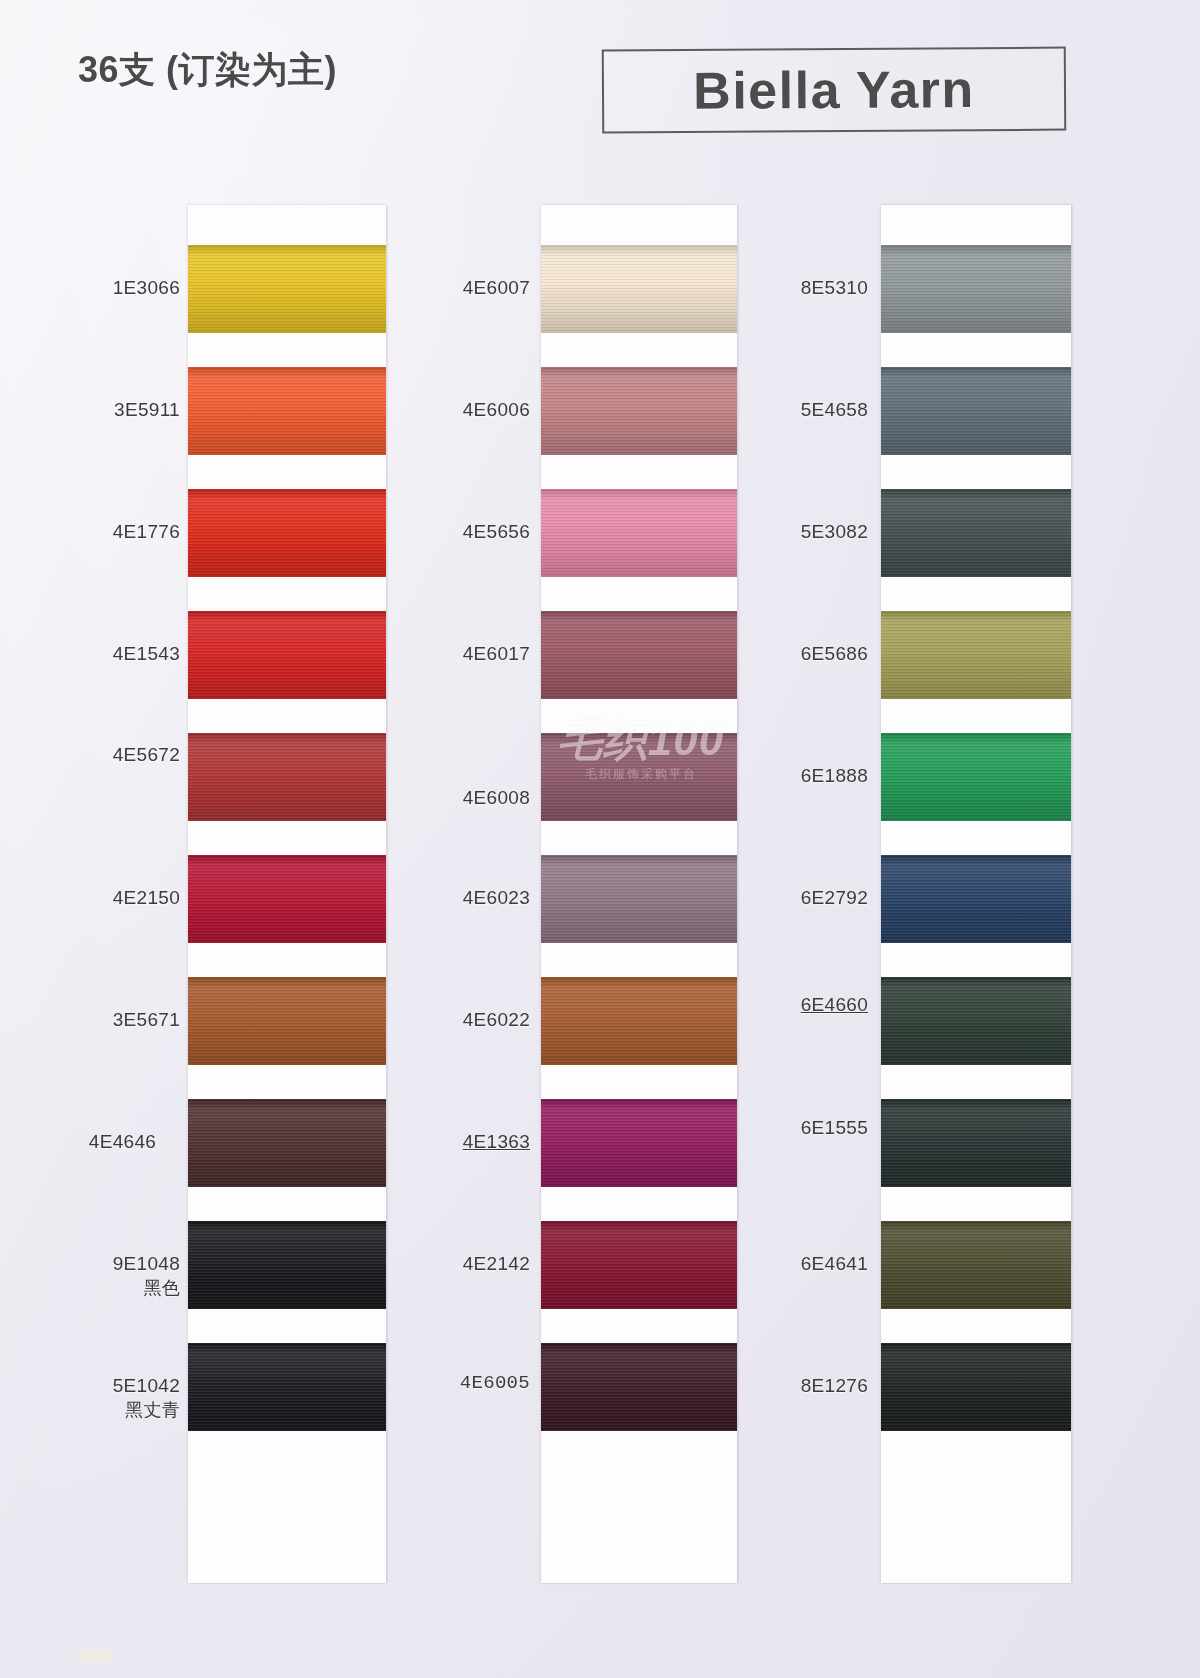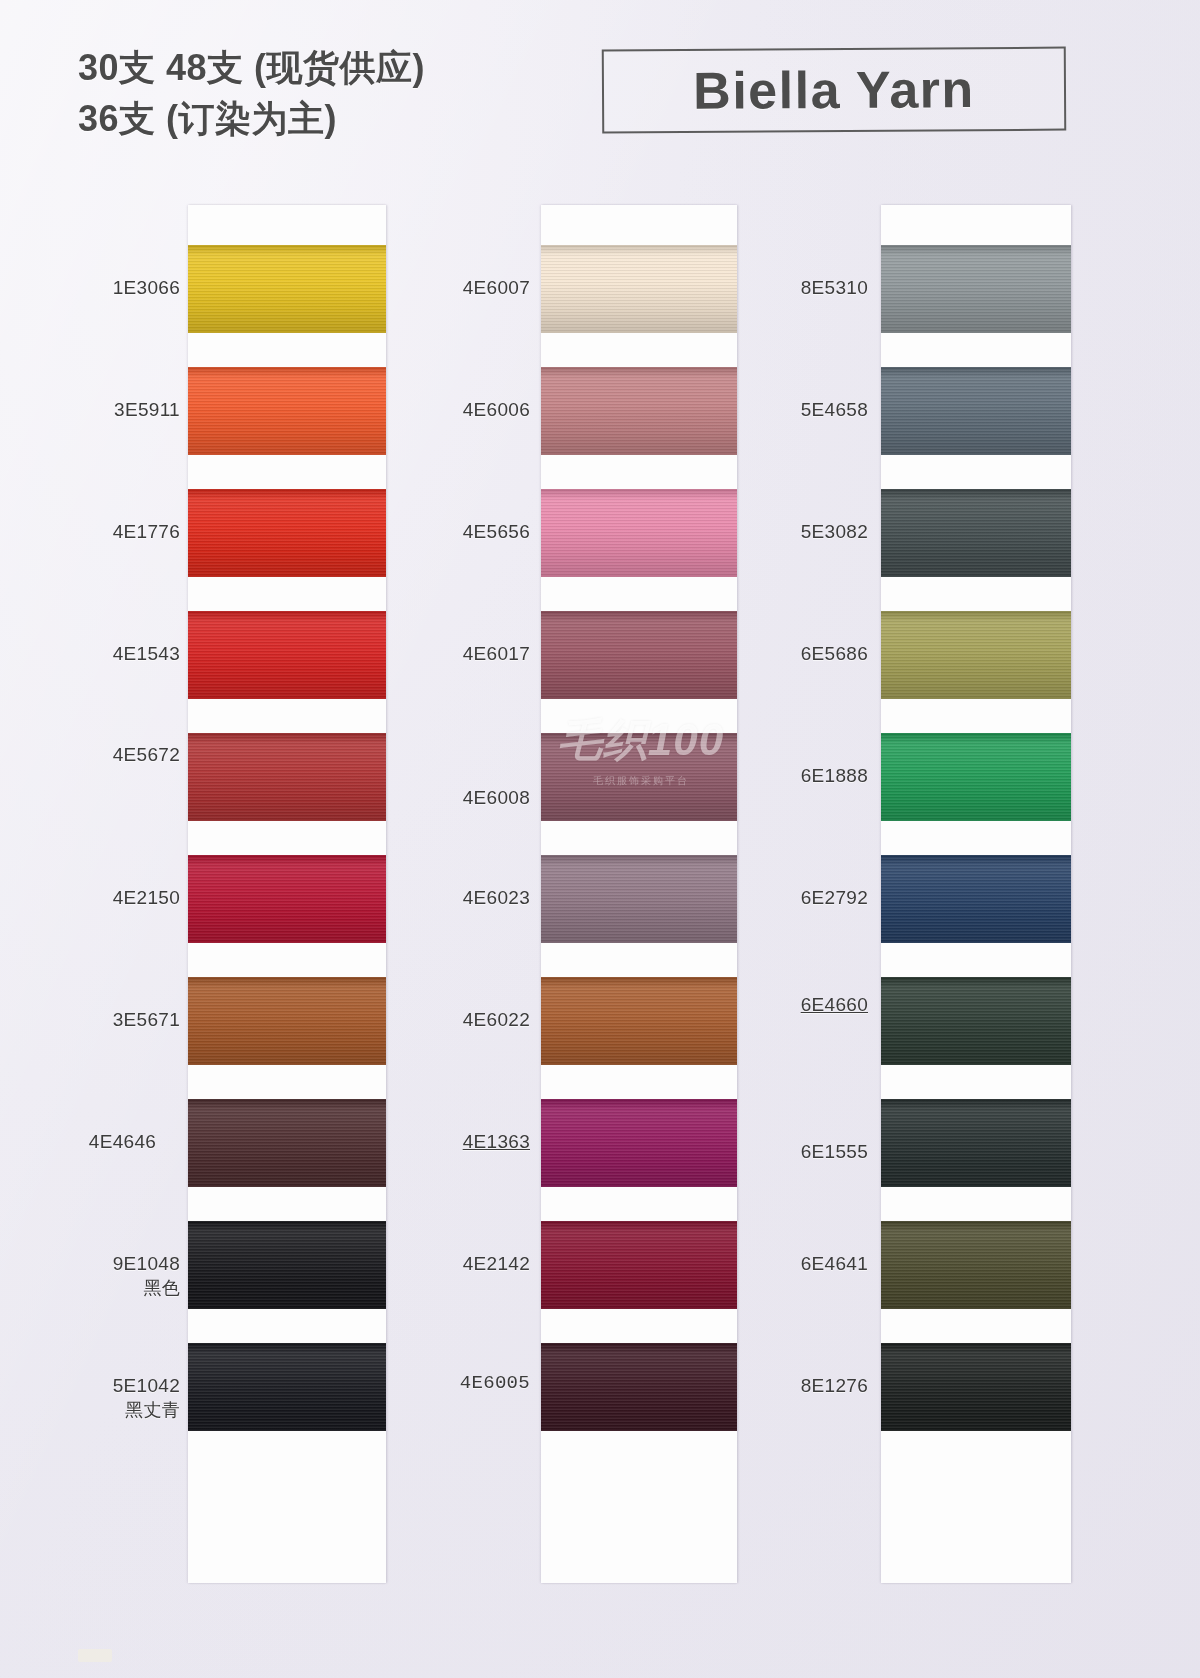--- a/index.html
+++ b/index.html
@@ -116,41 +116,40 @@
     pointer-events:none;
     opacity:.55;
   }
   .watermark .wm-main{
     font-size:44px;font-weight:bold;color:rgba(255,255,255,.85);
     letter-spacing:1px;font-style:italic;
     text-shadow:0 0 3px rgba(0,0,0,.12);
     line-height:1;
   }
   .watermark .wm-sub{
-    margin-top:12px;
-    font-size:10px;color:rgba(255,255,255,.62);
+    margin-top:4px;
+    font-size:12px;color:rgba(255,255,255,.62);
     letter-spacing:2px;
   }
 
   
   .tag{
     position:absolute;left:78px;bottom:16px;
     width:34px;height:13px;
     background:rgba(240,236,228,.9);
     border-radius:2px;
     filter:blur(.4px);
   }
 </style>
 </head>
 <body>
 
 <div class="paper"></div>
 
 <div class="header-left">
-  <div class="l1">30支  48支 (现货供应)</div>
   <div class="l2">36支 (订染为主)</div>
 </div>
 
 <div class="title-box">
   <div class="t">Biella Yarn</div>
 </div>
 
 <div id="columns-host">
     <div class="column col-1">
       <div class="card">
@@ -289,15 +288,15 @@
 <div class="label lab-col-2" style="top: 1130px; text-decoration: underline;"><span>4E1363</span></div>
 <div class="label lab-col-2" style="top: 1252px;"><span>4E2142</span></div>
 <div class="label lab-col-2" style="top: 1372px; font-family: Liberation Mono, monospace;"><span>4E6005</span></div>
 <div class="label lab-col-3" style="top: 276px;"><span>8E5310</span></div>
 <div class="label lab-col-3" style="top: 398px;"><span>5E4658</span></div>
 <div class="label lab-col-3" style="top: 520px;"><span>5E3082</span></div>
 <div class="label lab-col-3" style="top: 642px;"><span>6E5686</span></div>
 <div class="label lab-col-3" style="top: 764px;"><span>6E1888</span></div>
 <div class="label lab-col-3" style="top: 886px;"><span>6E2792</span></div>
 <div class="label lab-col-3" style="top: 993px; text-decoration: underline;"><span>6E4660</span></div>
-<div class="label lab-col-3" style="top: 1140px;"><span>6E1555</span></div>
+<div class="label lab-col-3" style="top: 1116px;"><span>6E1555</span></div>
 <div class="label lab-col-3" style="top: 1252px;"><span>6E4641</span></div>
 <div class="label lab-col-3" style="top: 1374px;"><span>8E1276</span></div>
 
 </body></html>

